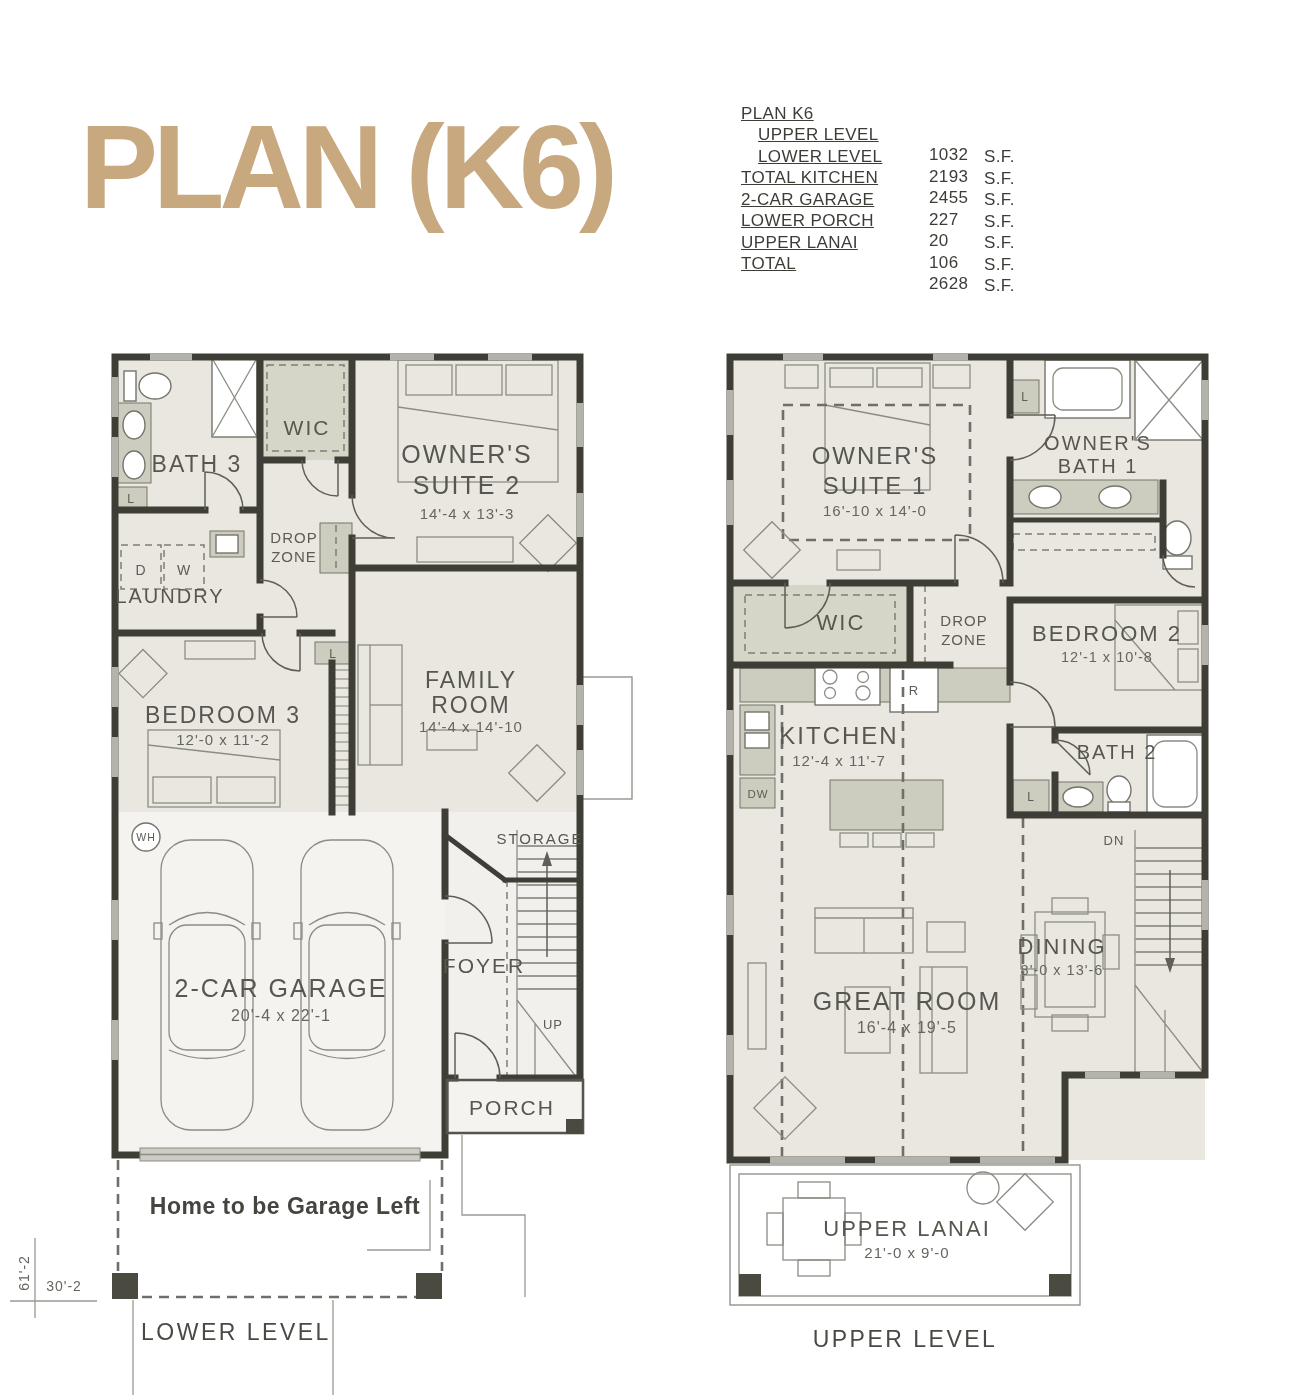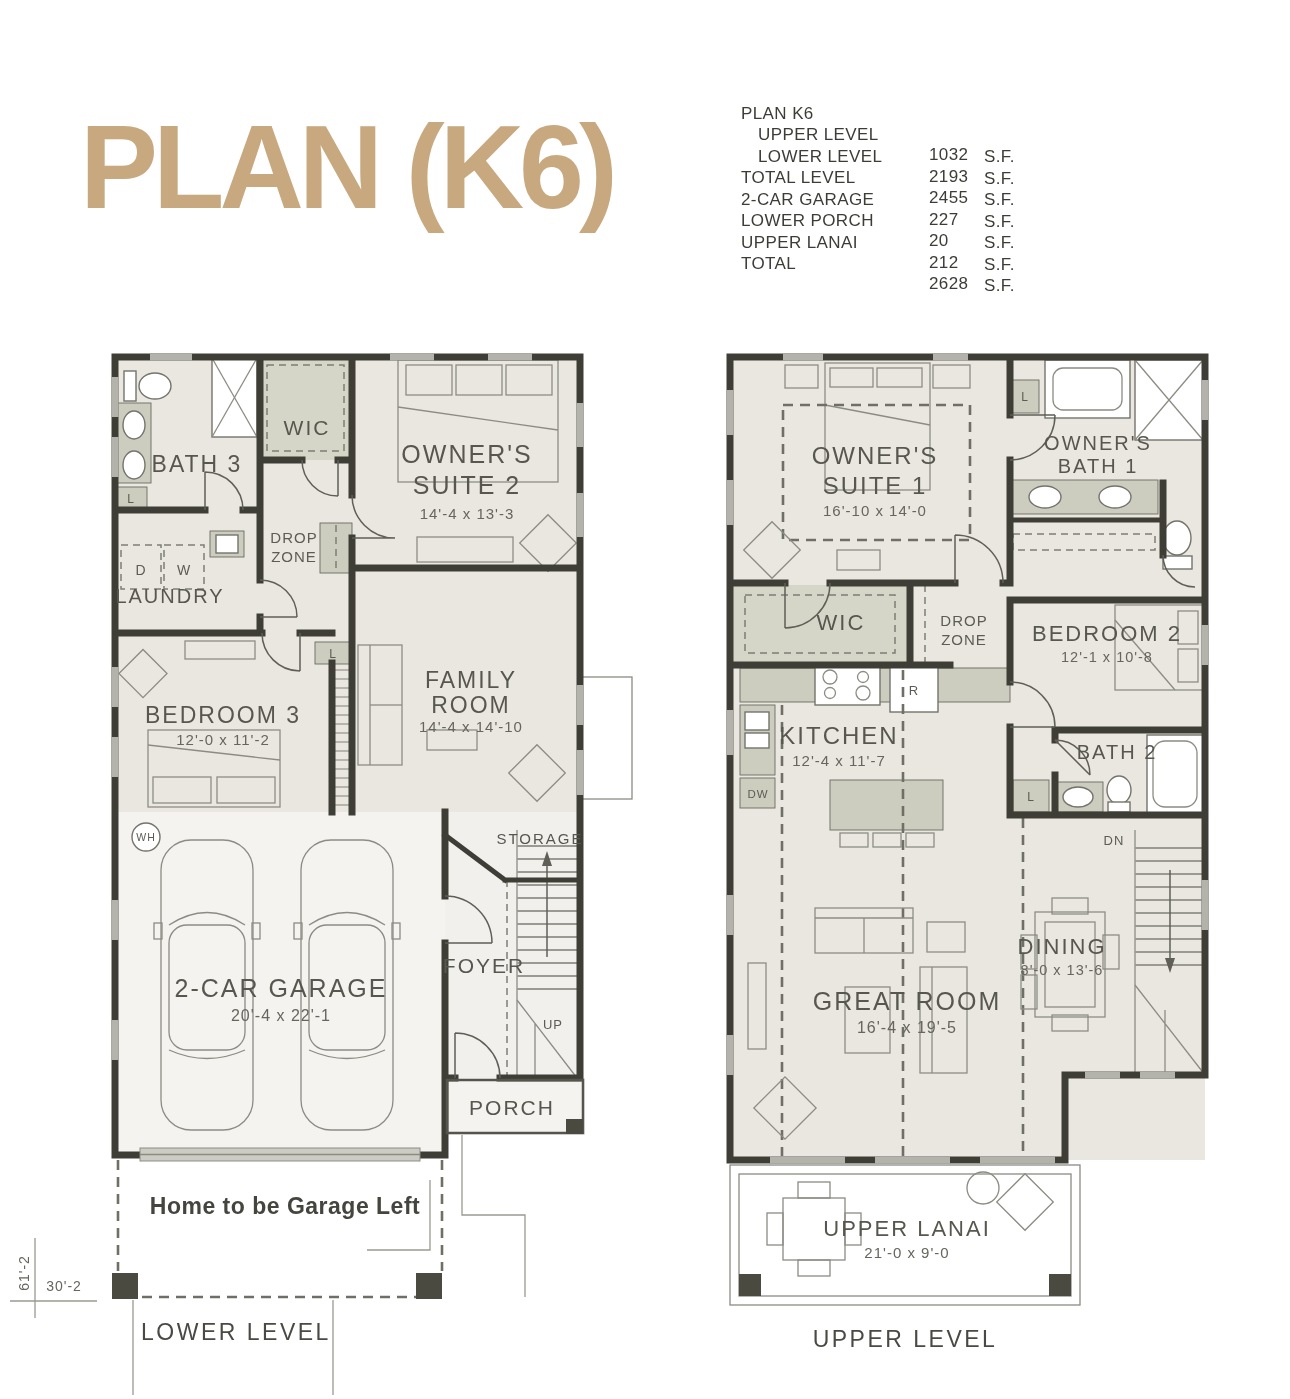--- a/index.html
+++ b/index.html
@@ -4,21 +4,21 @@
 <style>
   html,body{margin:0;padding:0;background:#ffffff;}
   body{width:1290px;height:1399px;position:relative;overflow:hidden;
        font-family:"Liberation Sans","DejaVu Sans",sans-serif;}
   .page-title{position:absolute;left:80px;top:92px;font-size:118px;line-height:150px;
        font-weight:bold;letter-spacing:-5px;color:#C8A87E;transform:scaleX(.99);
        transform-origin:left top;white-space:nowrap;}
   .stats{position:absolute;left:741px;top:103px;width:300px;color:#3d3d38;
        font-size:17px;letter-spacing:.4px;}
   .stats .srow{display:flex;height:21.5px;align-items:center;}
-  .stats .lab{width:188px;}
+  .stats .lab{width:188px;text-decoration:underline;}
   .stats .lab.ind{padding-left:17px;width:171px;}
   .stats .val{width:55px;margin-top:40px;}
   .stats .unit{width:40px;margin-top:44px;}
   svg text{font-family:"Liberation Sans","DejaVu Sans",sans-serif;}
   .rm{fill:#57574f;letter-spacing:2px;text-anchor:middle;}
   .dm{fill:#66665e;letter-spacing:1px;text-anchor:middle;}
   .sm{fill:#5c5c54;text-anchor:middle;letter-spacing:1px;}
   .cap{fill:#4a4a44;letter-spacing:2.5px;text-anchor:middle;}
   .note{fill:#45453f;font-weight:bold;text-anchor:middle;letter-spacing:.5px;}
   .wall{stroke:#3e3e36;stroke-width:7;fill:none;stroke-linecap:square;}
@@ -48,37 +48,37 @@
       <span class="lab ind">UPPER LEVEL</span>
       <span class="val">1032</span>
       <span class="unit">S.F.</span>
     </div>
   <div class="srow">
       <span class="lab ind">LOWER LEVEL</span>
       <span class="val">2193</span>
       <span class="unit">S.F.</span>
     </div>
   <div class="srow">
-      <span class="lab">TOTAL LEVEL</span>
+      <span class="lab">TOTAL KITCHEN</span>
       <span class="val">2455</span>
       <span class="unit">S.F.</span>
     </div>
   <div class="srow">
       <span class="lab">2-CAR GARAGE</span>
       <span class="val">227</span>
       <span class="unit">S.F.</span>
     </div>
   <div class="srow">
       <span class="lab">LOWER PORCH</span>
       <span class="val">20</span>
       <span class="unit">S.F.</span>
     </div>
   <div class="srow">
       <span class="lab">UPPER LANAI</span>
-      <span class="val">212</span>
+      <span class="val">106</span>
       <span class="unit">S.F.</span>
     </div>
   <div class="srow">
       <span class="lab">TOTAL</span>
       <span class="val">2628</span>
       <span class="unit">S.F.</span>
     </div>
 </div>
 
 <svg style="position:absolute;left:0;top:345px" width="670" height="1054" viewBox="0 0 670 1054">

